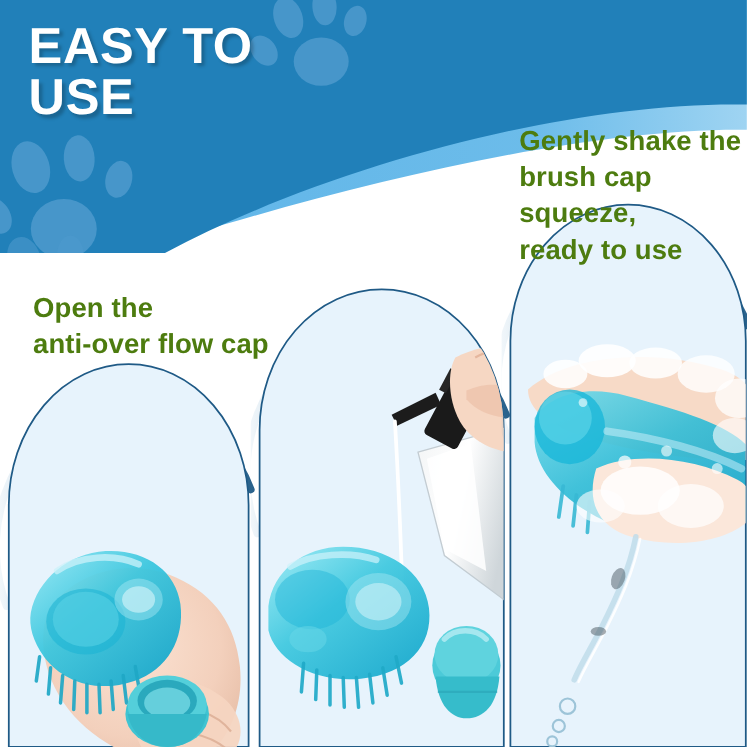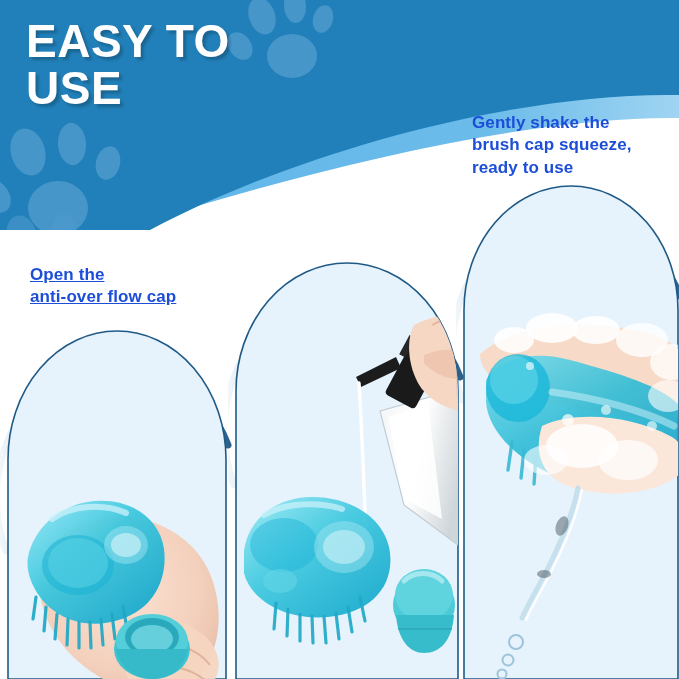--- a/index.html
+++ b/index.html
@@ -57,28 +57,28 @@
     height: 679px;
   }
   .panel {
     position: absolute;
     bottom: 0;
   }
   .panel-svg { display: block; }
 
   .caption {
     position: absolute;
-    color: #1d4ed8;
-    font-size: 17px;
+    color: #4d7c0f;
+    font-size: 25px;
     line-height: 1.32;
     font-weight: bold;
     white-space: pre-line;
     letter-spacing: 0.1px;
   }
-  #caption-1 { left: 30px;  top: 264px; text-decoration: underline; }
+  #caption-1 { left: 30px;  top: 264px; }
   #caption-2 { left: 246px; top: 198px; }
   #caption-3 { left: 472px; top: 112px; }
 </style>
 </head>
 <body>
 
 <div id="infographic">
 
   <div class="header-banner">
     <svg class="header-svg" width="679" height="230" viewBox="0 0 679 230">

